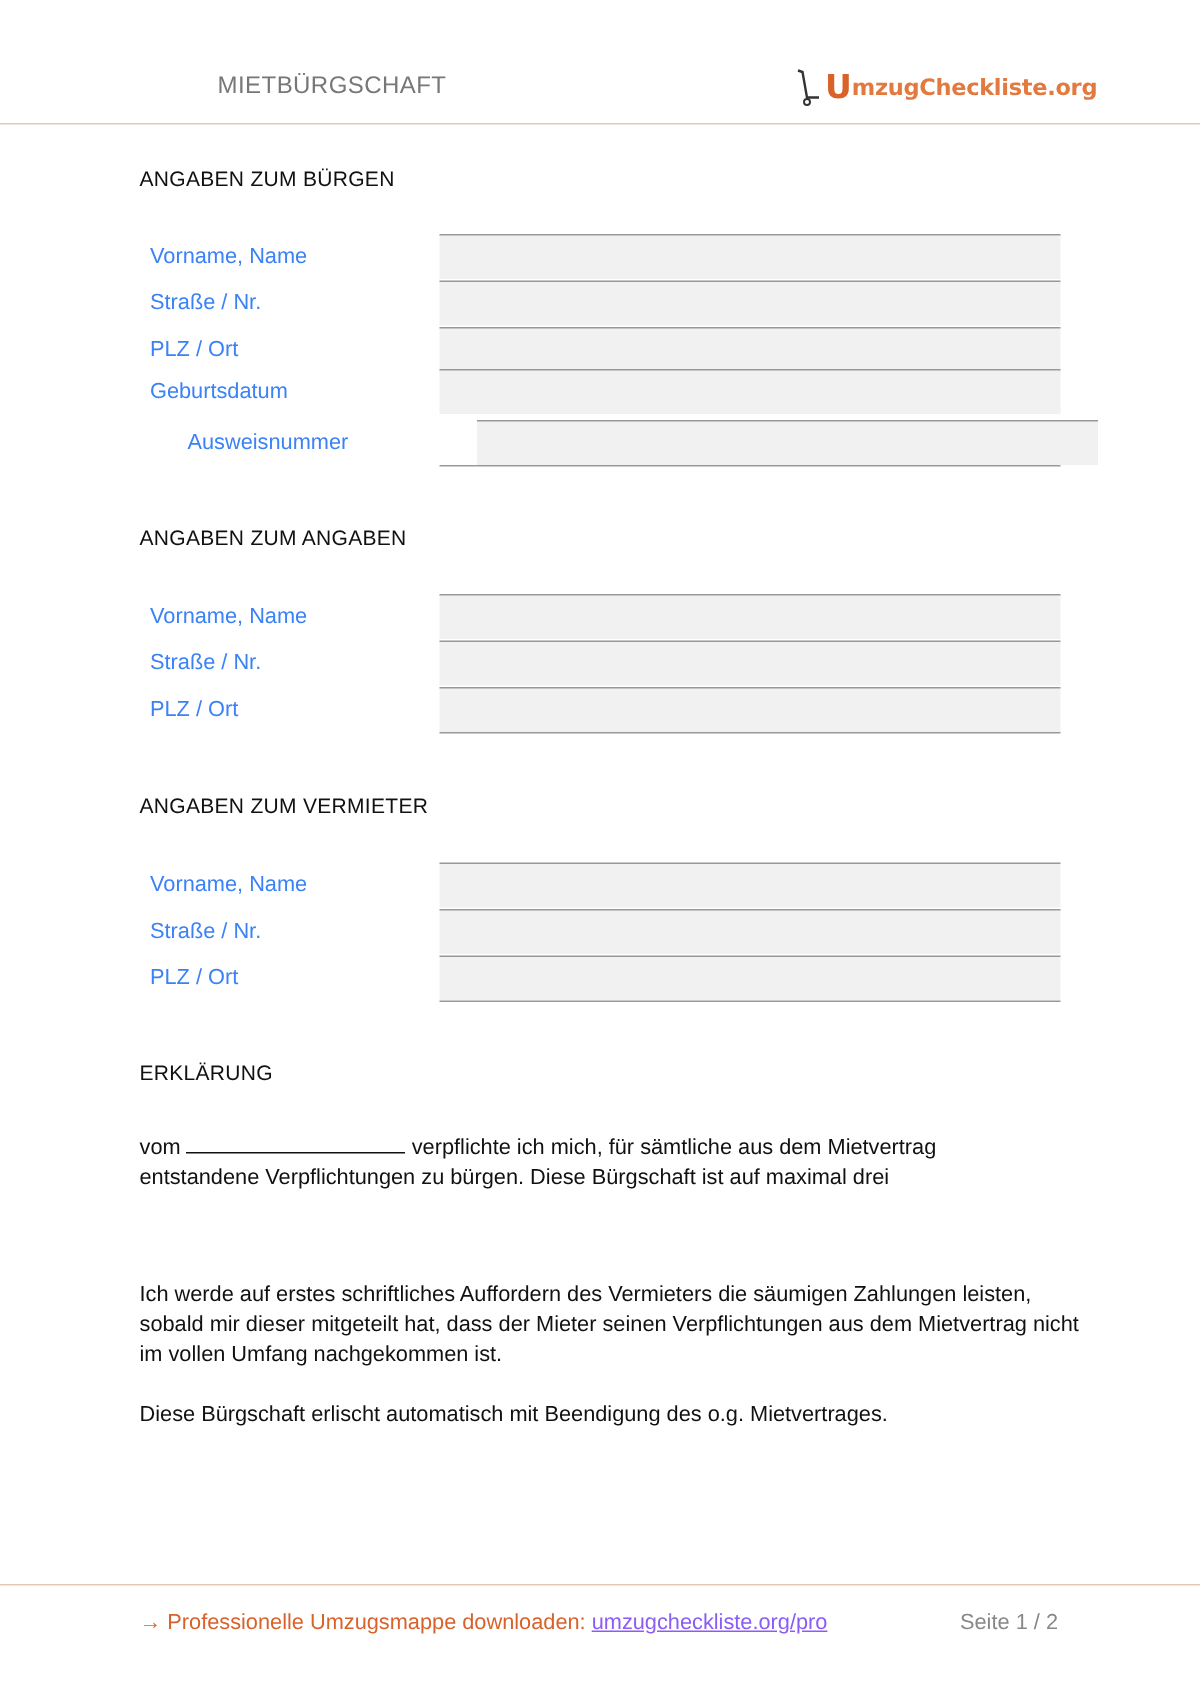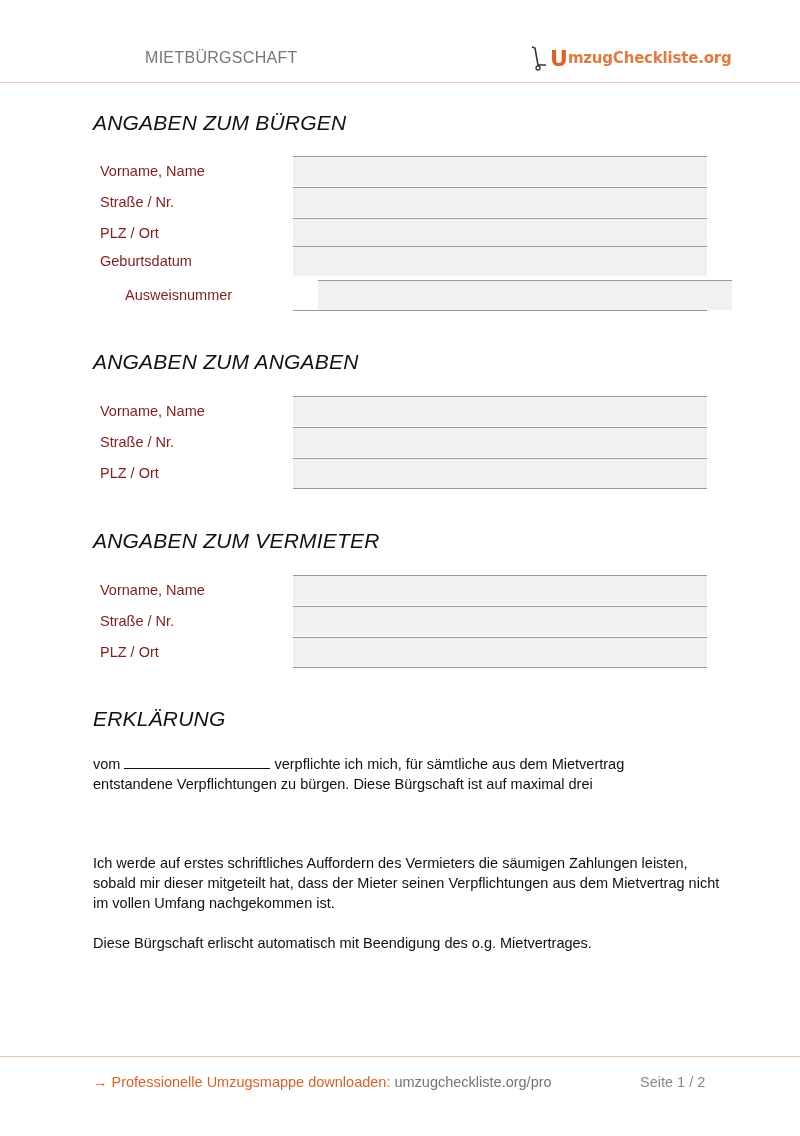--- a/index.html
+++ b/index.html
@@ -2,30 +2,30 @@
 <html><head>
 <meta charset="utf-8">
 <style>
   html, body { margin:0; padding:0; background:#ffffff; }
   body { width:800px; height:1136px; position:relative; font-family:"Liberation Sans", sans-serif; color:#111; overflow:hidden; }
   .header-title { position:absolute; left:104px; top:49px; font-size:16px; color:#777; letter-spacing:0.3px;margin-left:41px; }
   .logo { position:absolute; left:530px; top:44px; height:28px; display:flex; align-items:center; }
   .logo .u { font-family:"DejaVu Sans", sans-serif; font-weight:bold; font-size:22px; color:#d9622b; margin-left:2px; }
   .logo .rest { font-family:"DejaVu Sans", sans-serif; font-weight:bold; font-size:15px; color:#e27a3f; letter-spacing:-0.2px; }
   .header-rule { position:absolute; left:0; top:82px; width:800px; height:1px; background:#e8c7b2; }
-  .section-title { position:absolute; left:93px; font-size:21px; color:#111; letter-spacing:0.2px;font-style:italic; }
+  .section-title { position:absolute; left:93px; font-size:14px; color:#111; letter-spacing:0.2px; }
   .field-row { position:absolute; left:0; width:800px; height:31px; }
-  .field-label { position:absolute; left:100px; top:7px; font-size:14.5px; color:#7f1d1d; }
+  .field-label { position:absolute; left:100px; top:7px; font-size:14.5px; color:#3b82f6; }
   .field-input { position:absolute; left:293px; top:0; width:414px; height:30px; background:#f1f1f1; border-top:1px solid #999; box-sizing:border-box; }
   .field-bottom { position:absolute; left:293px; width:414px; height:1px; background:#999; }
   .para { position:absolute; left:93px; width:630px; font-size:14.5px; line-height:20px; color:#111; }
   .blank { display:inline-block; border-bottom:1px solid #111; height:14px; vertical-align:baseline; }
   .footer-rule { position:absolute; left:0; top:1056px; width:800px; height:1px; background:#e8c7b2; }
   .footer-left { position:absolute; left:93px; top:1074px; font-size:14.5px; color:#d9622b; }
-  .footer-link { color:#737373; }
+  .footer-link { color:#8b5cf6; text-decoration:underline; }
   .footer-right { position:absolute; left:640px; top:1074px; font-size:14.5px; color:#888; }
 </style>
 </head>
 <body>
 
 <div>
   <div class="header-title">MIETBÜRGSCHAFT</div>
   <div class="logo">
     <svg width="18" height="26" viewBox="0 0 18 26">
       <path d="M2 2 L5 3 L8 20 L16 20" stroke="#333" stroke-width="1.6" fill="none"></path>

